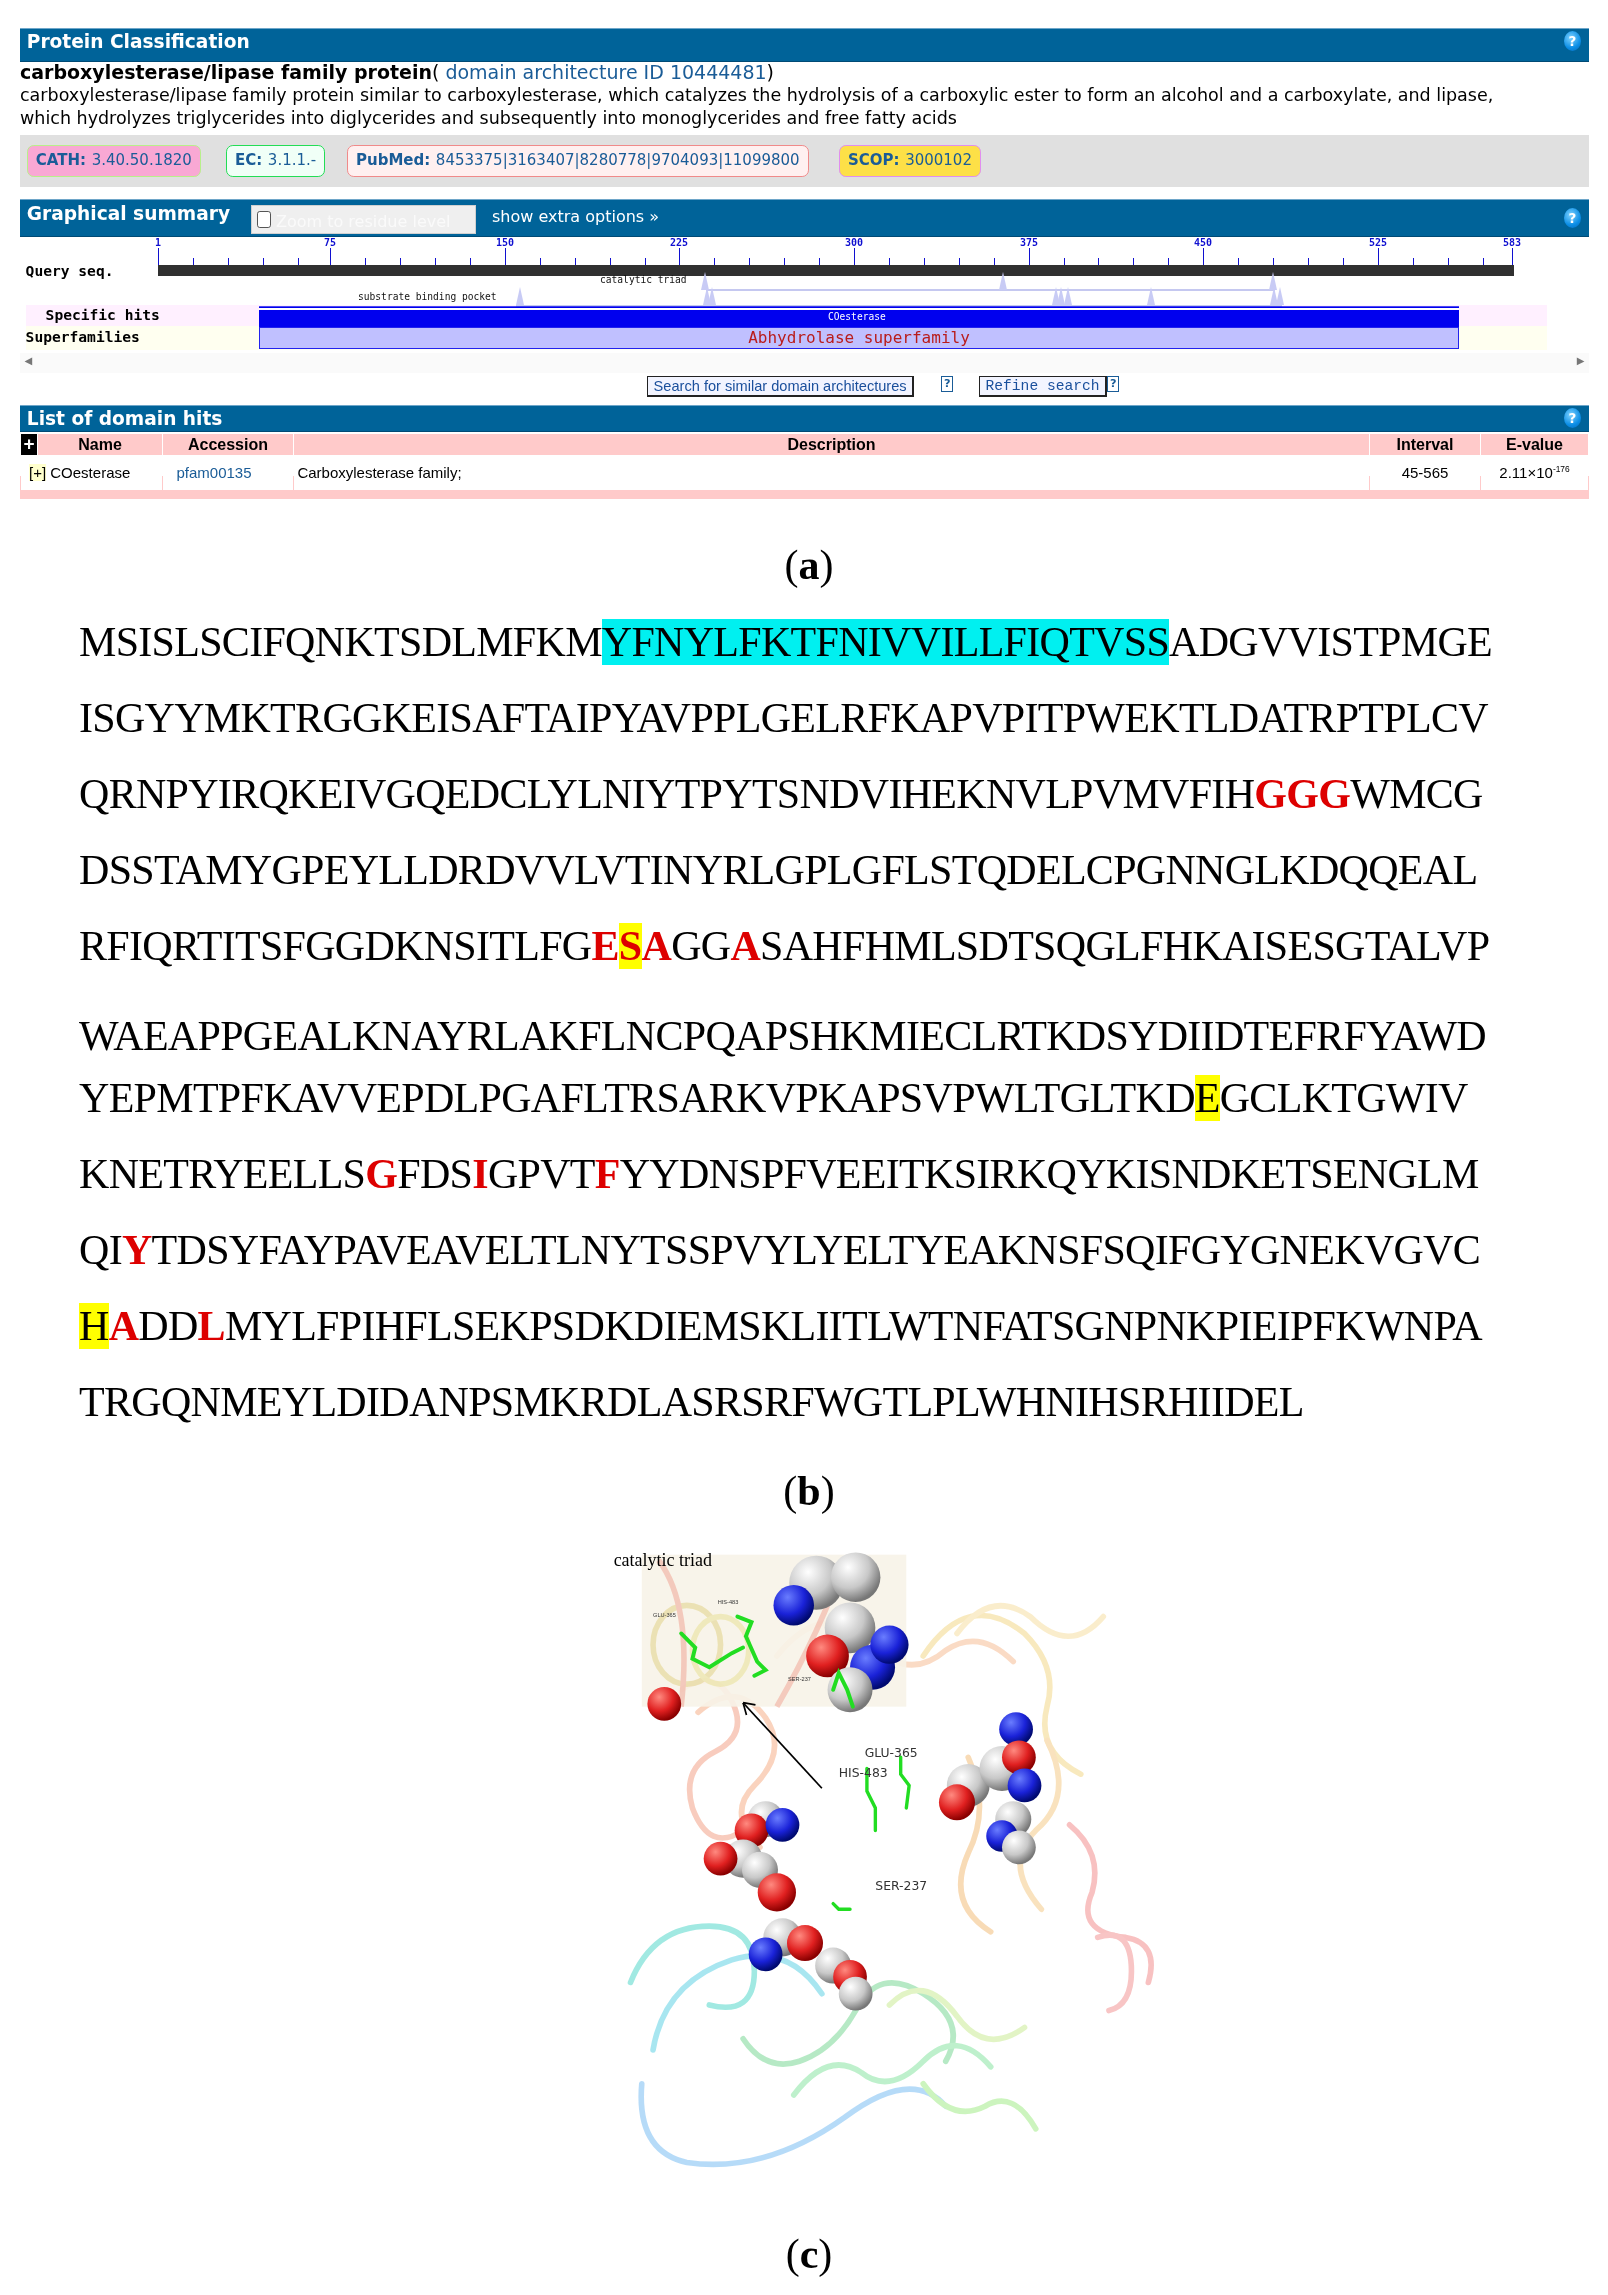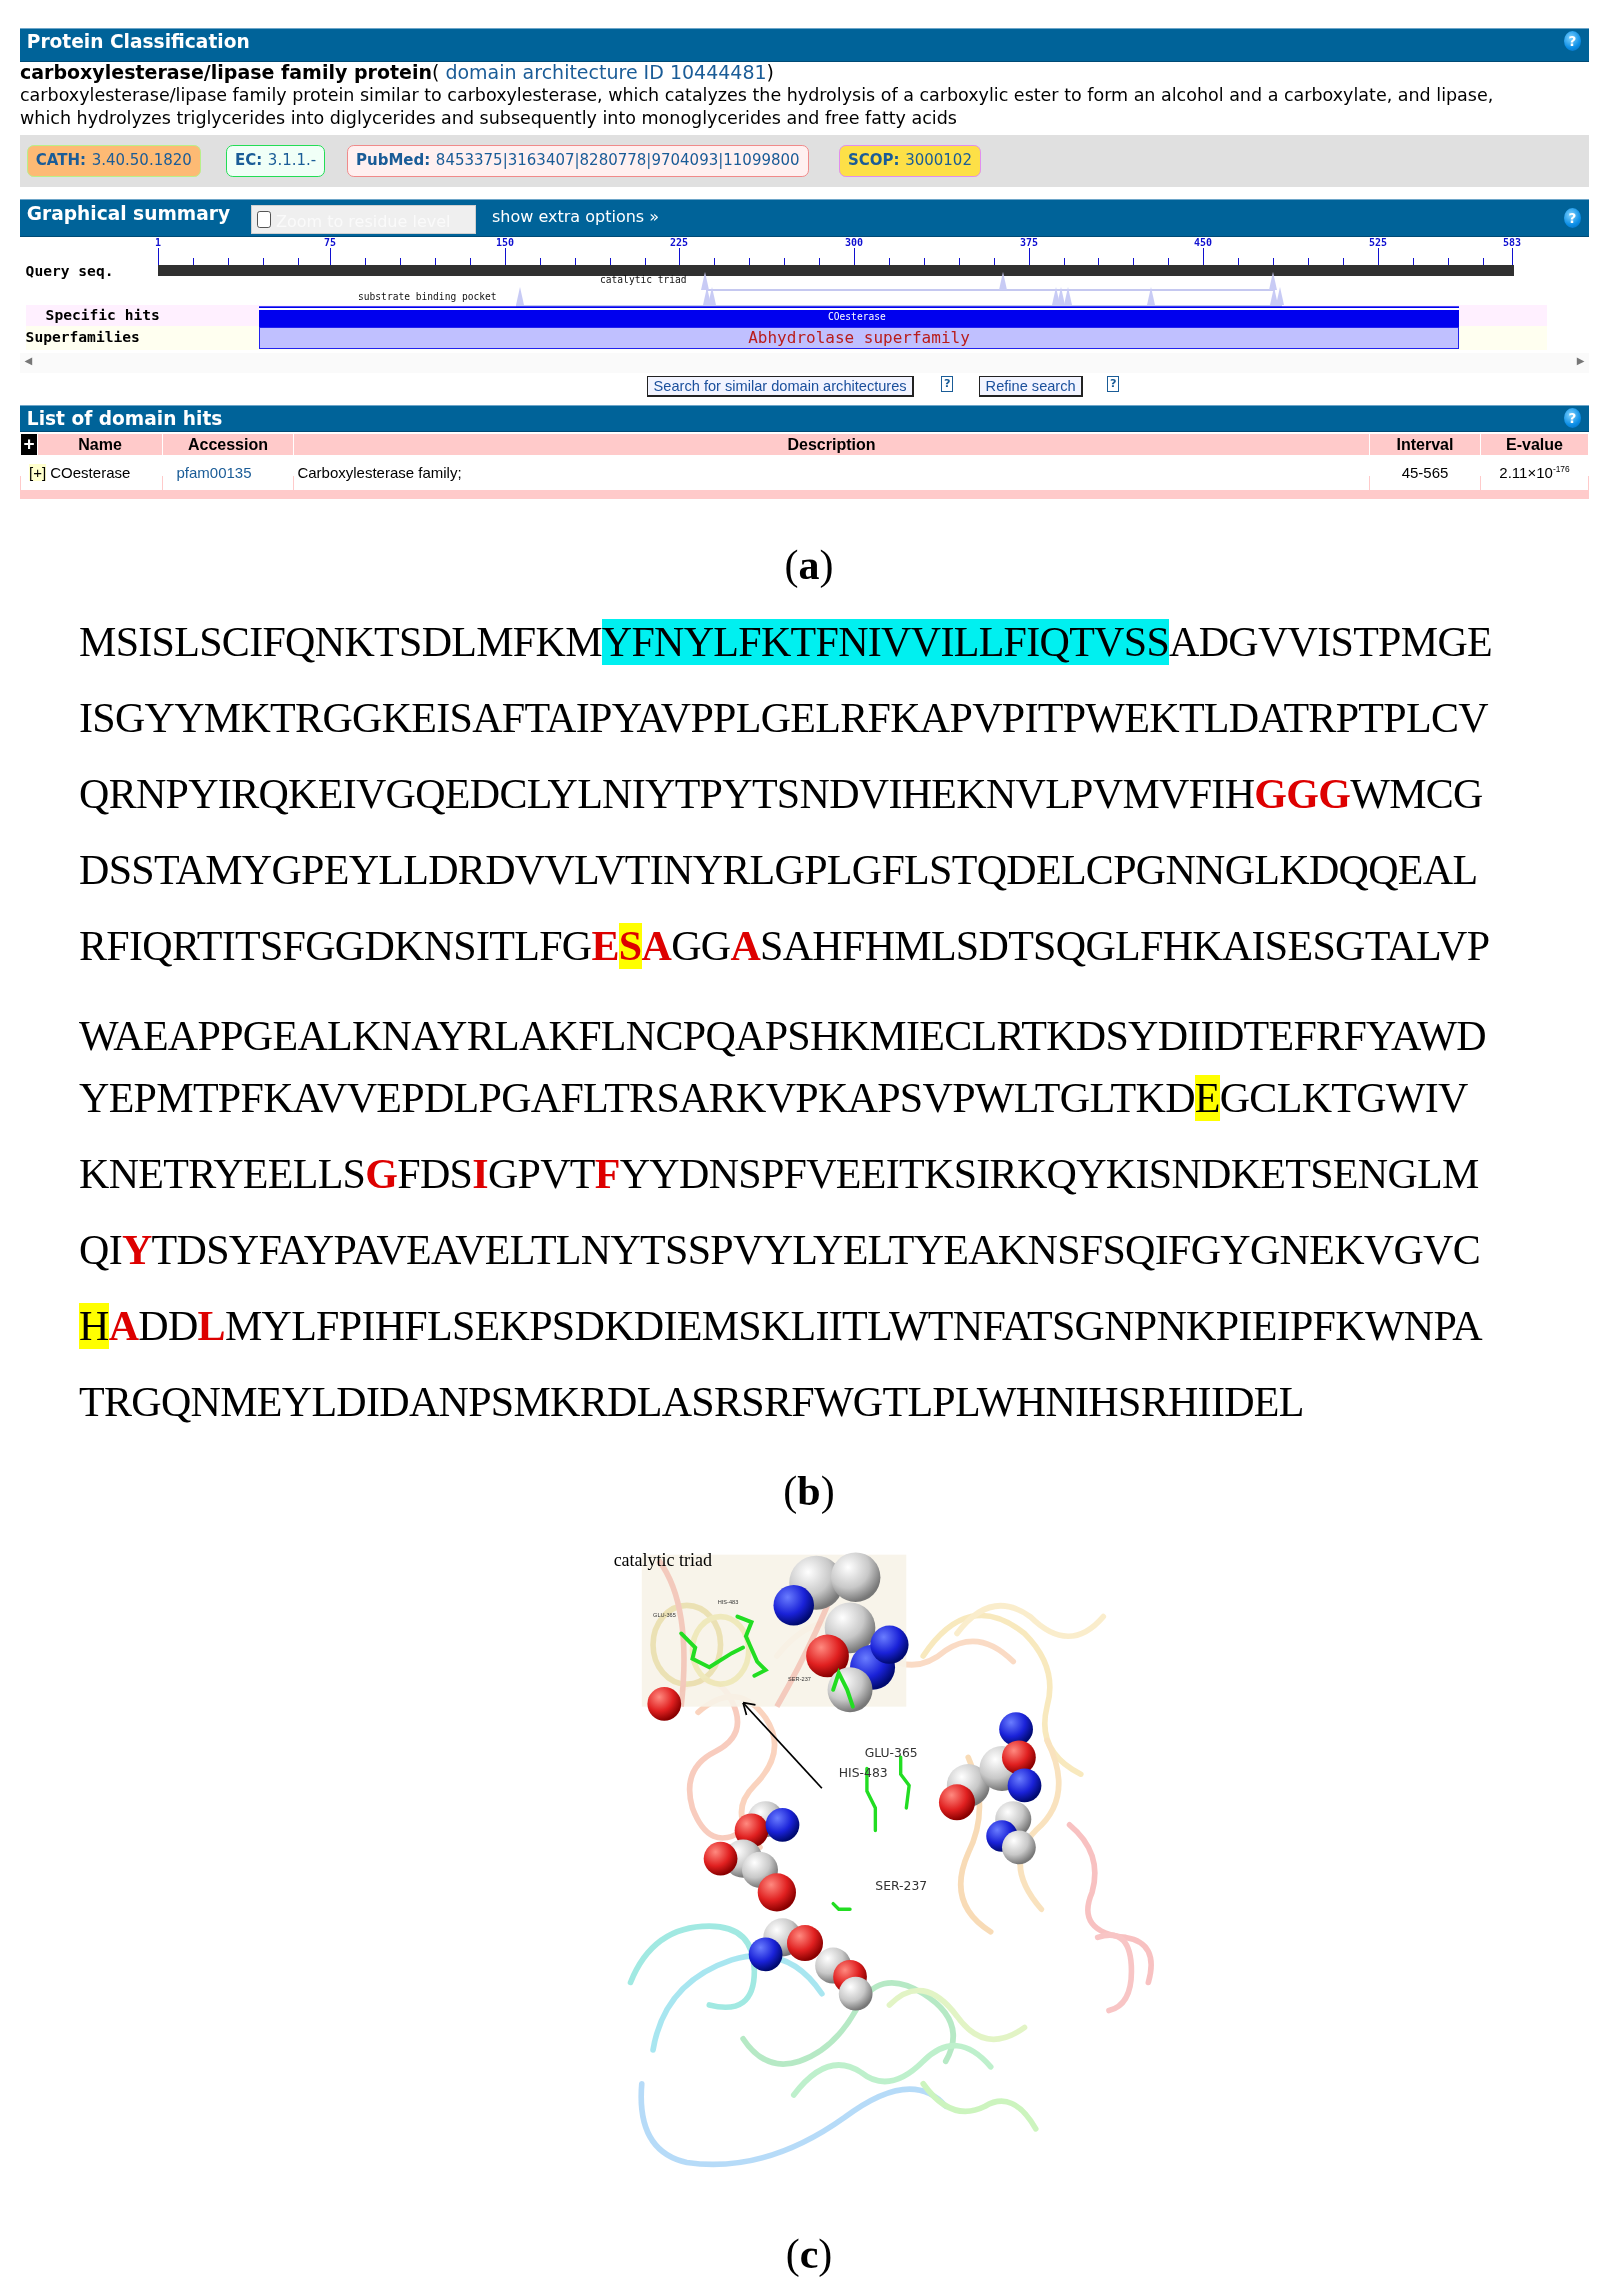--- a/index.html
+++ b/index.html
@@ -71,21 +71,21 @@
 
 <div class="protein-title">
   <span>carboxylesterase/lipase family protein</span><span class="paren">( </span><span class="link">domain architecture ID 10444481</span><span class="paren">)</span>
 </div>
 <div class="desc">
   <div>carboxylesterase/lipase family protein similar to carboxylesterase, which catalyzes the hydrolysis of a carboxylic ester to form an alcohol and a carboxylate, and lipase,</div>
   <div>which hydrolyzes triglycerides into diglycerides and subsequently into monoglycerides and free fatty acids</div>
 </div>
 
 <div class="badge-strip">
-  <div class="badge" style="left:6.8px;background:#fdba74;border-color:#b8f08a;">
+  <div class="badge" style="left:6.8px;background:#f9a8d4;border-color:#b8f08a;">
     <b>CATH:</b><span>3.40.50.1820</span>
   </div>
   <div class="badge" style="left:206px;background:#f0fff7;border-color:#22dd55;">
     <b>EC:</b><span>3.1.1.-</span>
   </div>
   <div class="badge" style="left:327px;background:#fff0f0;border-color:#f08a8a;">
     <b>PubMed:</b><span>8453375|3163407|8280778|9704093|11099800</span>
   </div>
   <div class="badge" style="left:819px;background:#fde047;border-color:#e08ef0;text-align:right;">
     <b>SCOP:</b><span>3000102</span>
@@ -193,21 +193,21 @@
   </div>
 </div>
 
 <div class="scroll-row">
   <span style="position:absolute;left:4.5px;top:2.3px;font-size:10px;color:#777;">◀</span>
   <span style="position:absolute;right:4.5px;top:2.3px;font-size:10px;color:#777;">▶</span>
 </div>
 
 <div class="btn" style="left:647px;top:376px;">Search for similar domain architectures</div>
 <div class="qbtn" style="left:941px;top:376px;">?</div>
-<div class="btn" style="left:979px;top:376px;">Refine search</div>
+<div class="btn" style="left:979px;top:376px;font-family:Liberation Mono, monospace;">Refine search</div>
 <div class="qbtn" style="left:1107px;top:376px;">?</div>
 
 <div class="bar" style="top:405px;height:27px;">
   <span class="title" style="top:2.3px;">List of domain hits</span>
   <span class="help" style="top:2.3px;">?</span>
 </div>
 <div class="pink-row"></div>
 <table class="hits">
   <thead>
     <tr>

